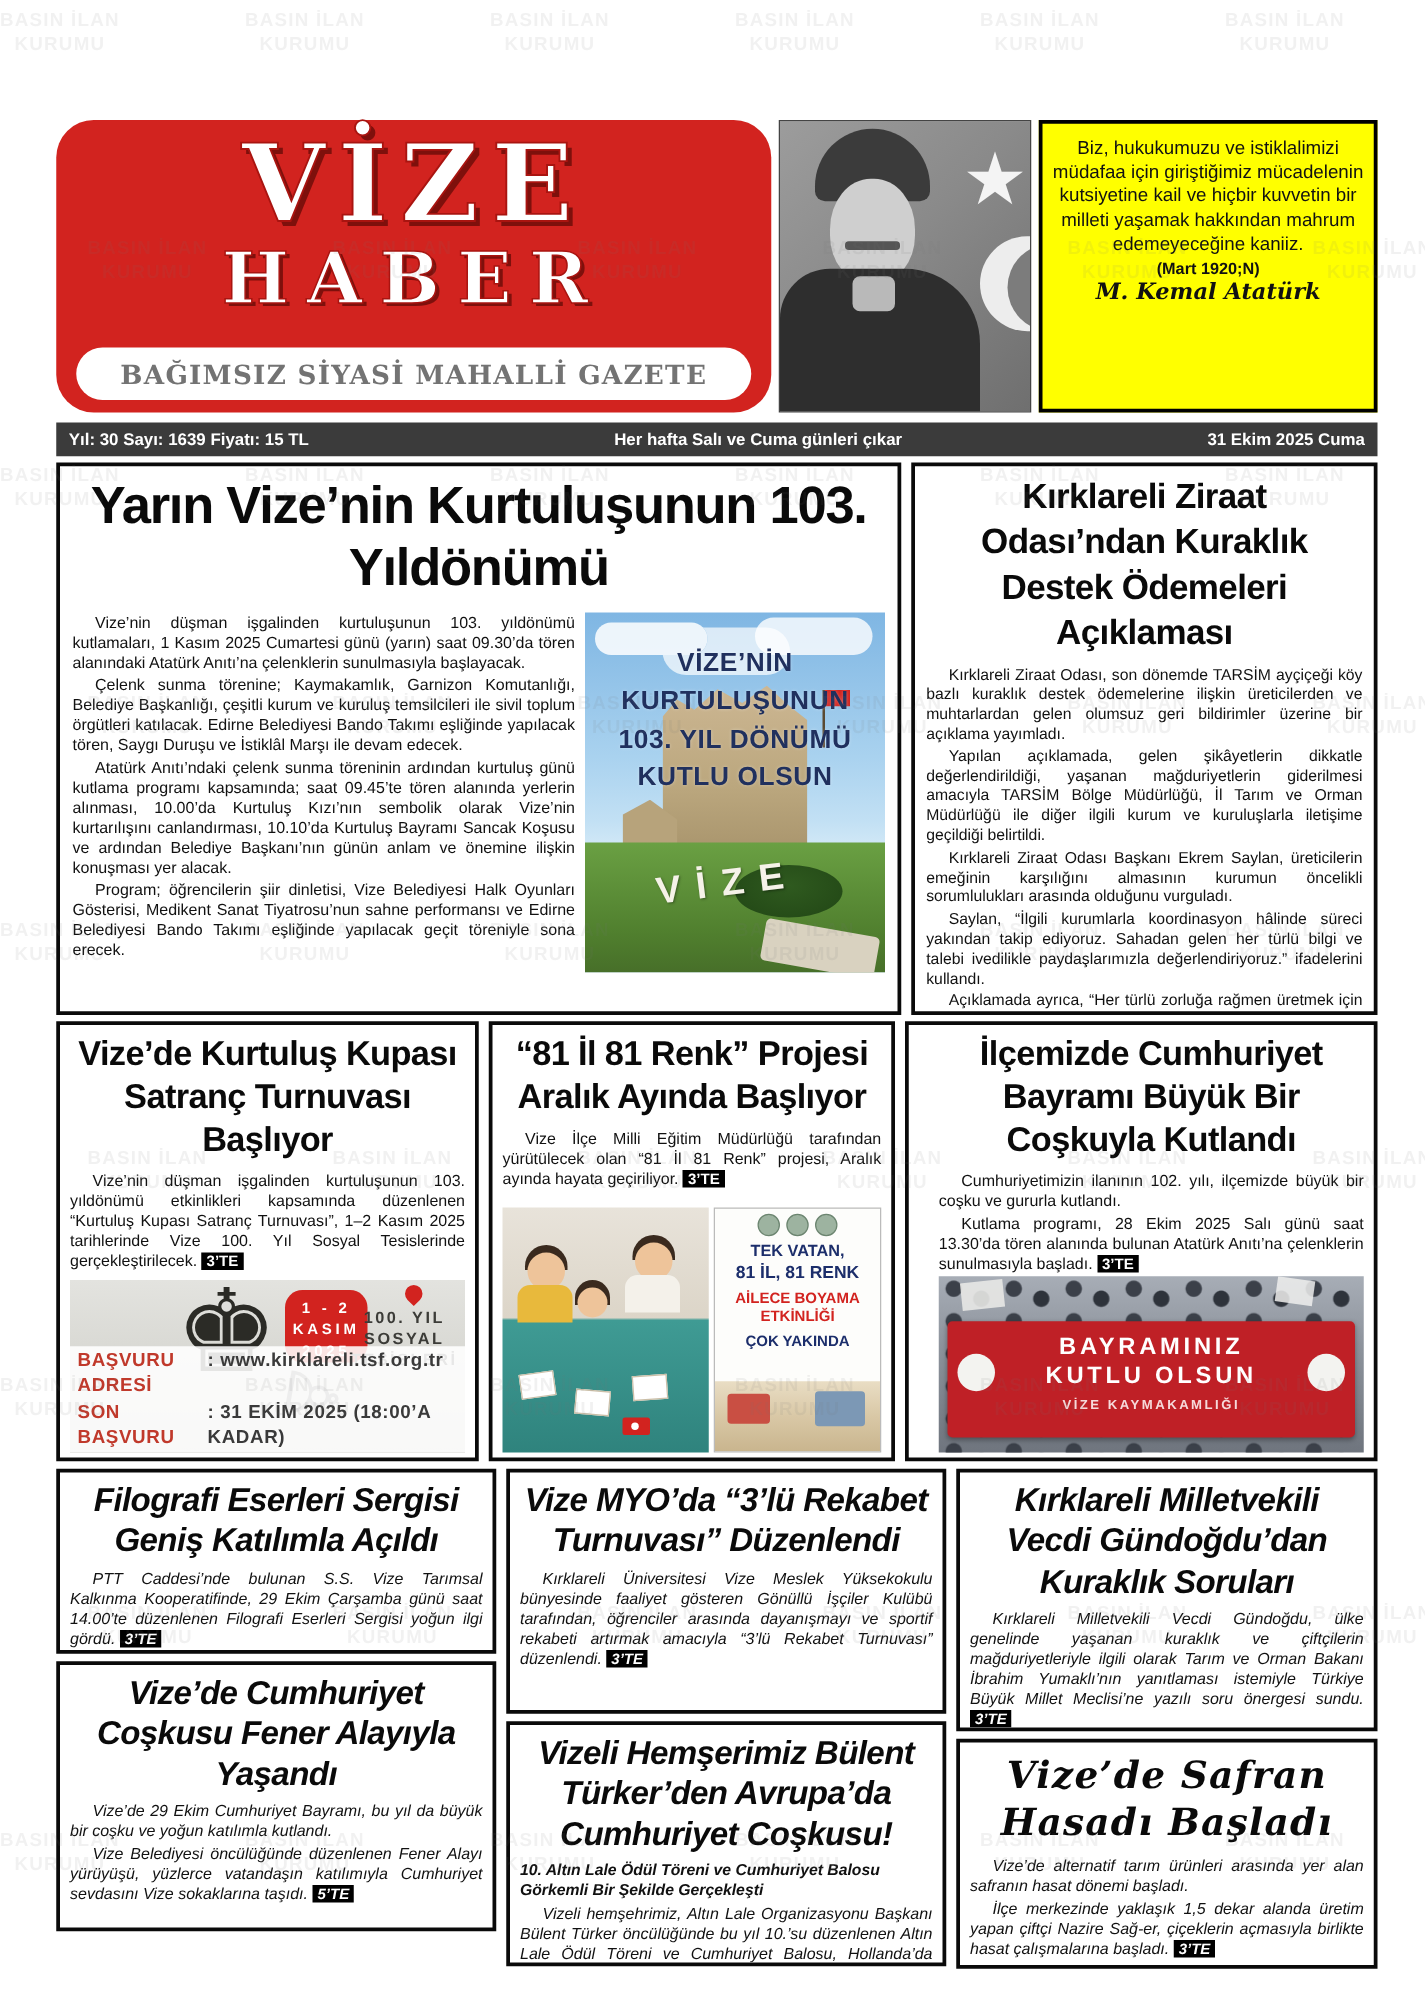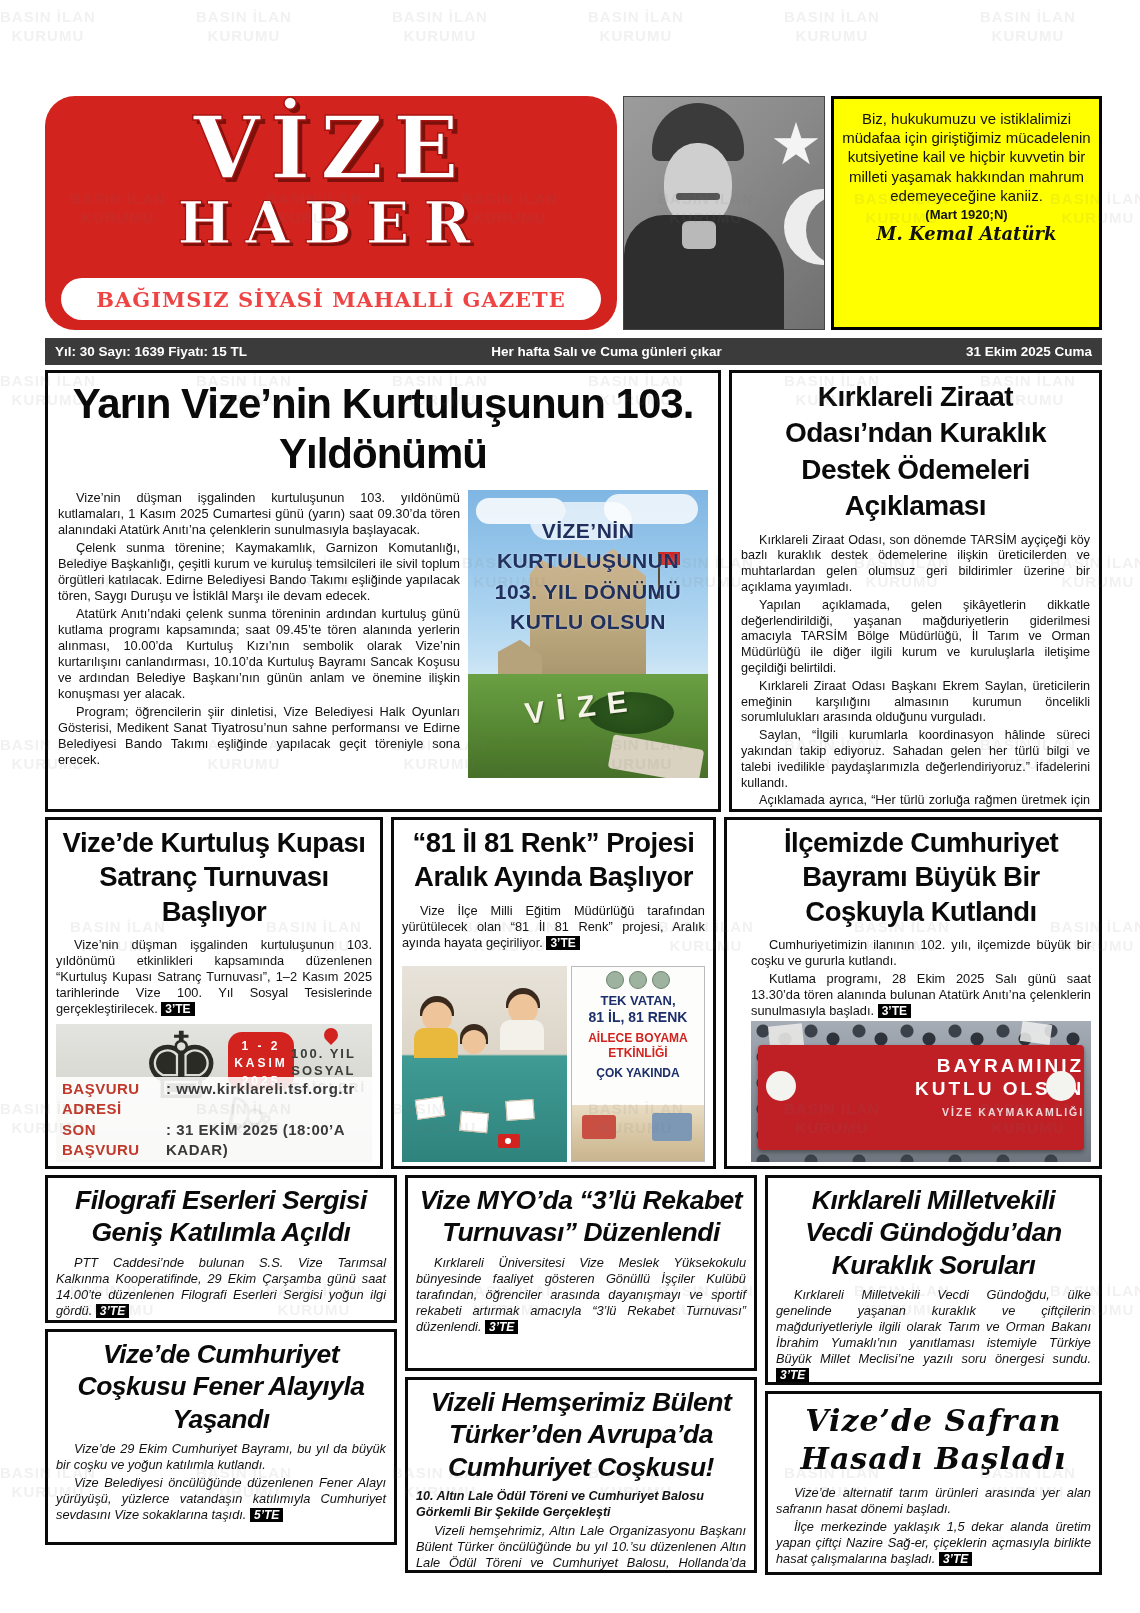--- a/index.html
+++ b/index.html
@@ -24,21 +24,21 @@
   .masthead{width:572px;height:100%;background:#d2231f;border-radius:30px;
             position:relative;text-align:center;box-sizing:border-box;flex:none;}
   .mast-title{font-family:"DejaVu Serif",serif;font-weight:bold;color:#fff;
       font-size:86px;line-height:1.02;letter-spacing:10px;margin-top:8px;
       text-shadow:4px 4px 0 #7e100c; -webkit-text-stroke:1.5px #a91410;}
   .mast-title2{font-family:"DejaVu Serif",serif;font-weight:bold;color:#fff;
       font-size:57px;line-height:1.0;letter-spacing:14px;margin-top:2px;
       text-shadow:3px 3px 0 #7e100c; -webkit-text-stroke:1.2px #a91410;}
   .mast-tagline{position:absolute;left:16px;right:16px;bottom:10px;height:42px;
       background:#fff;border-radius:21px;display:flex;align-items:center;justify-content:center;}
-  .mast-tagline span{color:#ef4444;font-weight:bold;font-size:21px;letter-spacing:1px;
+  .mast-tagline span{color:#737373;font-weight:bold;font-size:21px;letter-spacing:1px;
       font-family:"DejaVu Serif",serif;}
   
   .portrait{width:202px;height:100%;flex:none;position:relative;overflow:hidden;
       background:linear-gradient(135deg,#9c9c9c 0%,#8a8a8a 45%,#6f6f6f 100%);
       border:1px solid #444;box-sizing:border-box;}
   .p-hat{position:absolute;left:28px;top:6px;width:92px;height:58px;background:#3b3b3b;
       border-radius:46px 46px 8px 8px;}
   .p-face{position:absolute;left:40px;top:46px;width:68px;height:84px;background:#cfcfcf;
       border-radius:48% 48% 46% 46%;}
   .p-brow{position:absolute;left:52px;top:96px;width:44px;height:7px;background:#555;border-radius:3px;}
@@ -150,22 +150,22 @@
   .f-img:after{content:"";position:absolute;right:12px;top:8px;width:40px;height:28px;background:#7c98b5;border-radius:3px;}
   
   .bayram{margin-top:auto;margin-bottom:4px;height:150px;position:relative;overflow:hidden;
       background:
         radial-gradient(circle at 12px 10px, #3b4049 6px, transparent 7px),
         radial-gradient(circle at 34px 18px, #2e333b 6px, transparent 7px),
         linear-gradient(180deg,#a7adb6 0%,#8d939c 40%,#6f757e 100%);
       background-size:48px 26px, 48px 26px, 100% 100%;}
   .b-flag1{position:absolute;left:18px;top:4px;width:34px;height:22px;background:#e8e8e6;opacity:.9;transform:rotate(-6deg);}
   .b-flag2{position:absolute;right:40px;top:2px;width:30px;height:20px;background:#efefed;opacity:.85;transform:rotate(8deg);}
-  .b-banner{position:absolute;left:2%;right:2%;bottom:12px;height:105px;background:#bf2026;
-      border-radius:4px;text-align:right;color:#fff;padding-top:10px;box-sizing:border-box;
+  .b-banner{position:absolute;left:2%;right:2%;bottom:12px;height:93px;background:#bf2026;
+      border-radius:4px;text-align:center;color:#fff;padding-top:10px;box-sizing:border-box;
       box-shadow:0 2px 4px rgba(0,0,0,.35);}
   .b-l1{font-weight:800;font-size:19px;letter-spacing:3px;line-height:1.2;}
   .b-l2{font-weight:800;font-size:19px;letter-spacing:3px;line-height:1.2;}
   .b-l3{font-weight:bold;font-size:10.5px;letter-spacing:2px;margin-top:5px;color:#f6d9da;}
   .b-circle{position:absolute;width:30px;height:30px;border-radius:50%;background:#f3f3f0;top:26px;}
   .b-c-left{left:8px;} .b-c-right{right:8px;}
   
   .row3{margin-top:6px;align-items:flex-start;}
   .col{display:flex;flex-direction:column;gap:6px;}
   .col1{width:352px;flex:none;}

